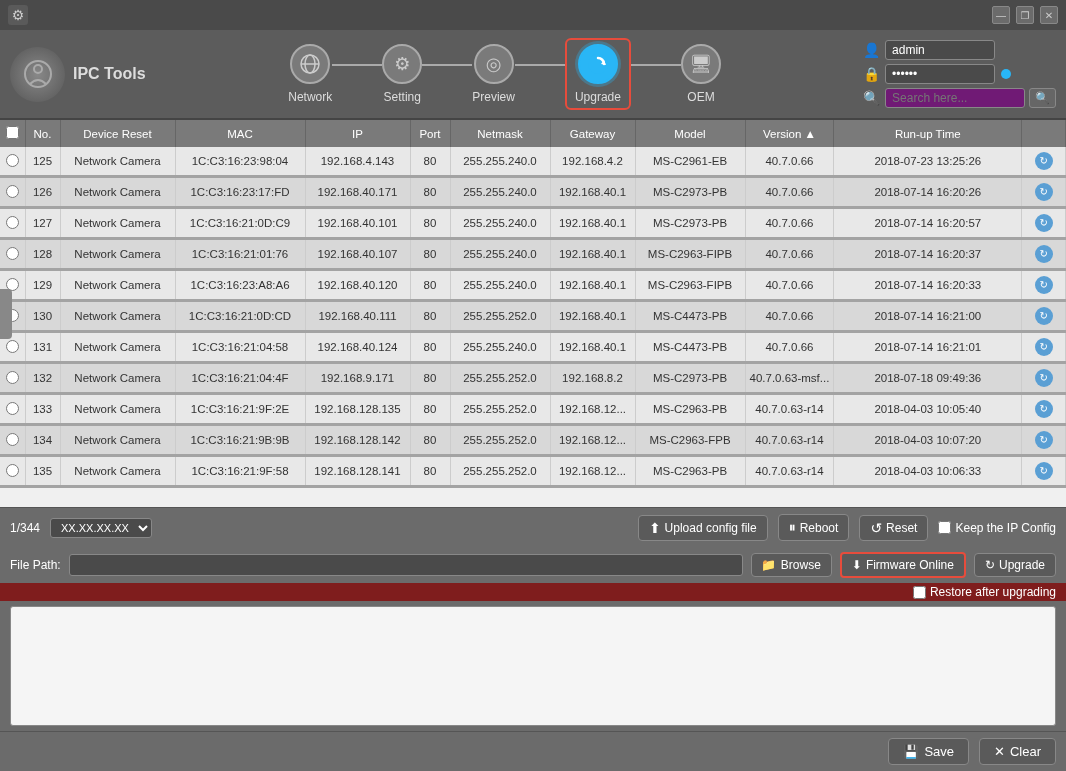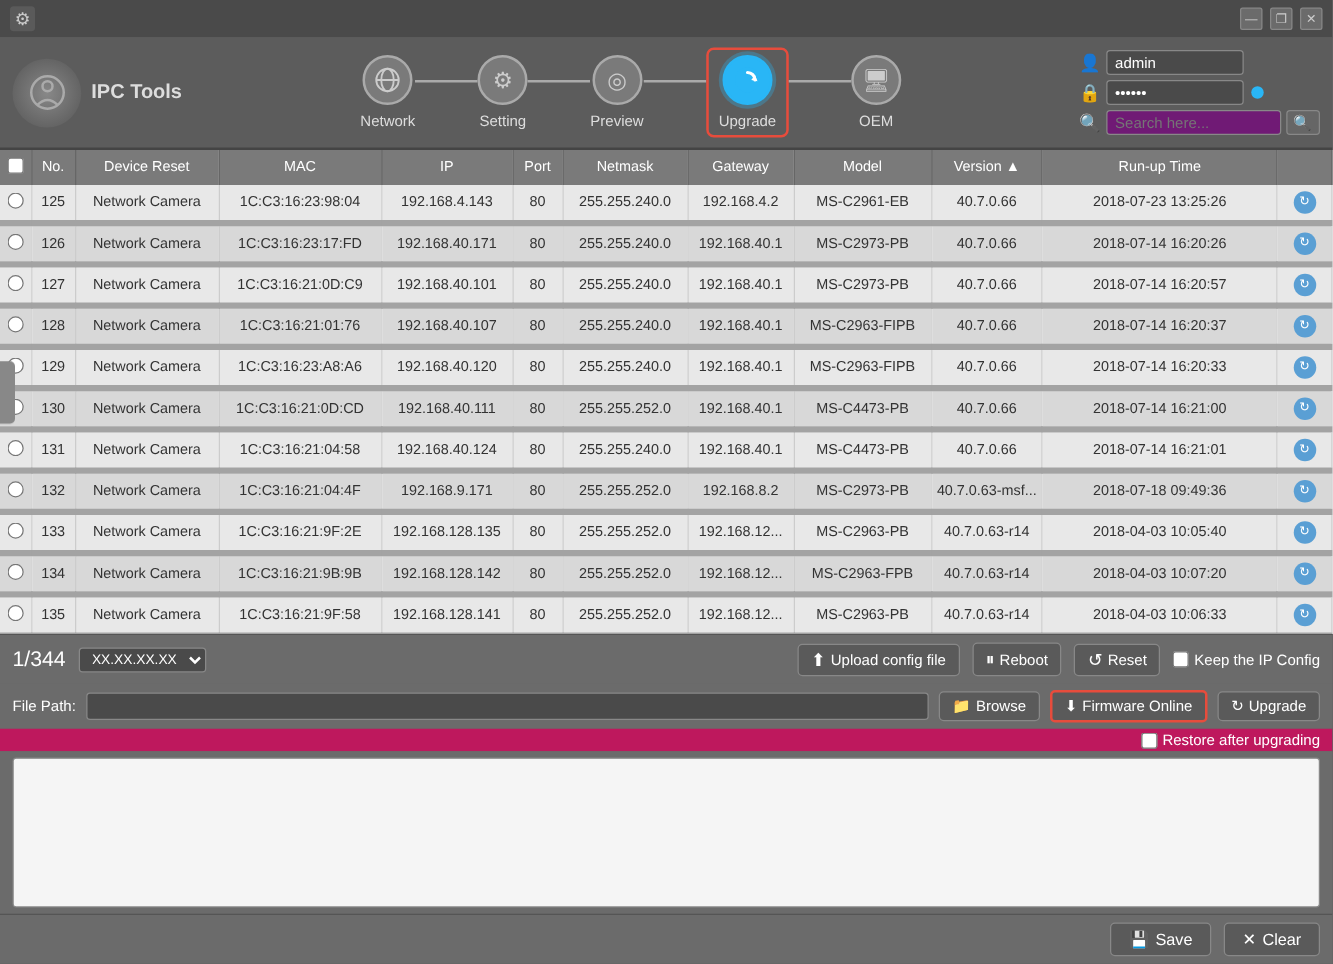--- a/index.html
+++ b/index.html
@@ -224,21 +224,21 @@
     thead th:nth-child(3) { width: 115px; }
     thead th:nth-child(4) { width: 130px; }
     thead th:nth-child(5) { width: 105px; }
     thead th:nth-child(6) { width: 40px; }
     thead th:nth-child(7) { width: 100px; }
     thead th:nth-child(8) { width: 85px; }
     thead th:nth-child(9) { width: 110px; }
     thead th:nth-child(10) { width: 80px; }
     tbody tr {
       background: #e8e8e8;
-      border-bottom: 5px solid #a3a3a3;
+      border-bottom: 3px solid #a3a3a3;
     }
     tbody tr:nth-child(even) {
       background: #d8d8d8;
     }
     tbody td {
       padding: 5px 4px;
       text-align: center;
       border-right: 1px solid #ccc;
       white-space: nowrap;
       overflow: hidden;
@@ -261,21 +261,21 @@
       background: #6b6b6b;
       padding: 6px 10px;
       display: flex;
       align-items: center;
       gap: 10px;
       flex-shrink: 0;
       border-top: 1px solid #555;
     }
     .page-info {
       color: #fff;
-      font-size: 17px;
+      font-size: 12px;
       white-space: nowrap;
     }
     .ip-filter {
       background: #4a4a4a;
       border: 1px solid #888;
       border-radius: 3px;
       color: #fff;
       padding: 2px 6px;
       font-size: 11px;
       min-width: 80px;
@@ -335,21 +335,21 @@
       background: #5a5a5a;
       border: 2px solid #e74c3c;
       border-radius: 4px;
       color: #fff;
       padding: 4px 10px;
       cursor: pointer;
       font-size: 12px;
       white-space: nowrap;
     }
     .restore-row {
-      background: #be185d;
+      background: #7f1d1d;
       padding: 2px 10px;
       display: flex;
       align-items: center;
       justify-content: flex-end;
       flex-shrink: 0;
     }
     .restore-label {
       color: #fff;
       display: flex;
       align-items: center;

